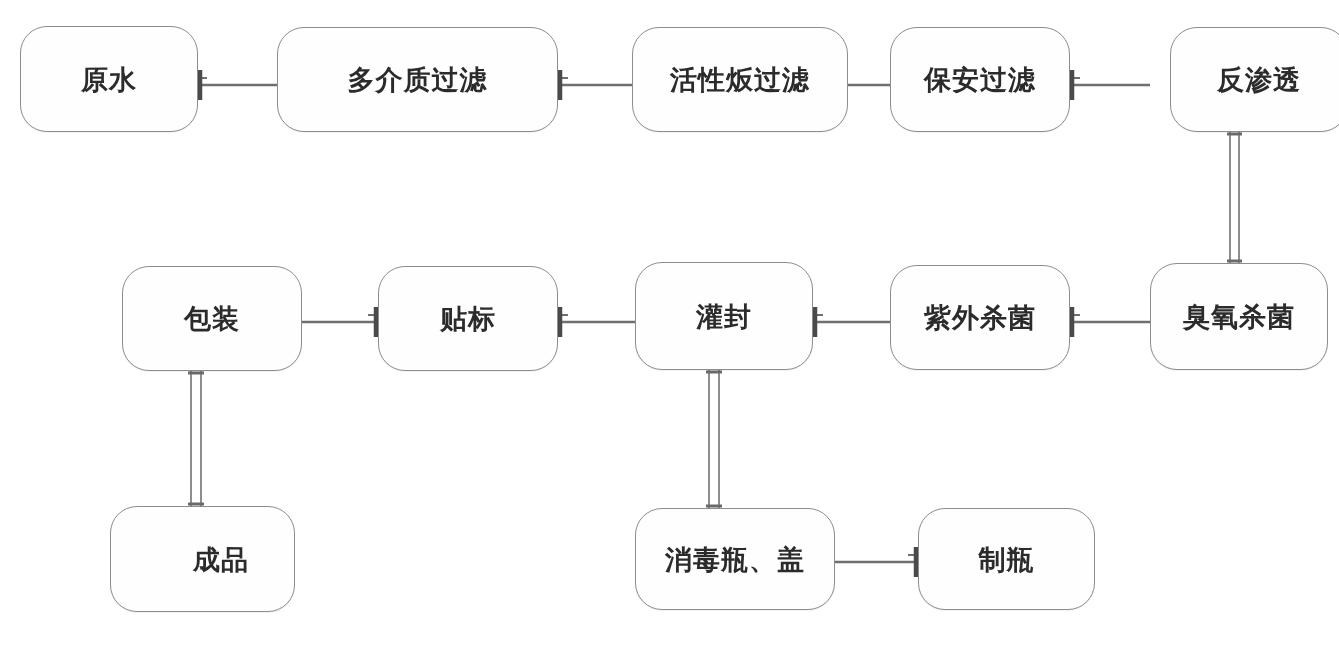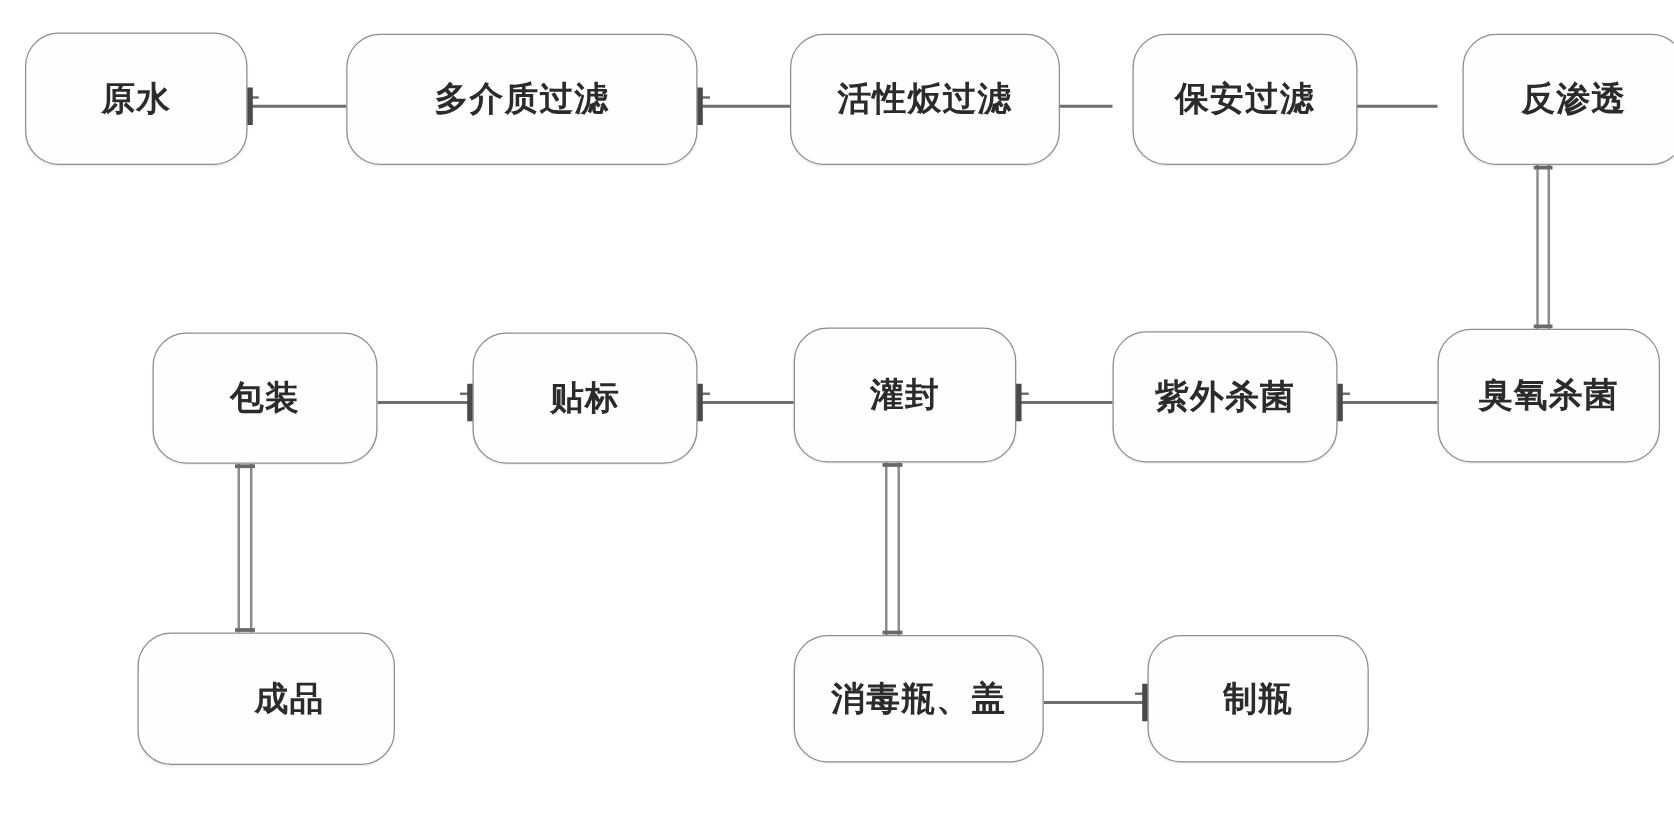--- a/index.html
+++ b/index.html
@@ -136,21 +136,21 @@
   </div>
 
   <div class="node" style="left:277px; top:27px; width:281px; height:105px;">
     <span class="node-label">多介质过滤</span>
   </div>
 
   <div class="node" style="left:632px; top:27px; width:216px; height:105px;">
     <span class="node-label">活性炍过滤</span>
   </div>
 
-  <div class="node" style="left:890px; top:27px; width:180px; height:105px;margin-left:16px;">
+  <div class="node" style="left:890px; top:27px; width:180px; height:105px;">
     <span class="node-label">保安过滤</span>
   </div>
 
   <div class="node" style="left:1150px; top:27px; width:178px; height:105px;margin-left:20px;">
     <span class="node-label">反渗透</span>
   </div>
 
   <div class="node" style="left:122px; top:266px; width:180px; height:105px;">
     <span class="node-label">包装</span>
   </div>
@@ -164,21 +164,21 @@
   </div>
 
   <div class="node" style="left:890px; top:265px; width:180px; height:105px;">
     <span class="node-label">紫外杀菌</span>
   </div>
 
   <div class="node" style="left:1150px; top:263px; width:178px; height:107px;">
     <span class="node-label">臭氧杀菌</span>
   </div>
 
-  <div class="node" style="left:110px; top:506px; width:206px; height:106px;padding-left:37px;">
+  <div class="node" style="left:110px; top:506px; width:185px; height:106px;padding-left:37px;">
     <span class="node-label">成品</span>
   </div>
 
   <div class="node" style="left:635px; top:508px; width:200px; height:102px;">
     <span class="node-label">消毒瓶、盖</span>
   </div>
 
   <div class="node" style="left:918px; top:508px; width:177px; height:102px;">
     <span class="node-label">制瓶</span>
   </div>

